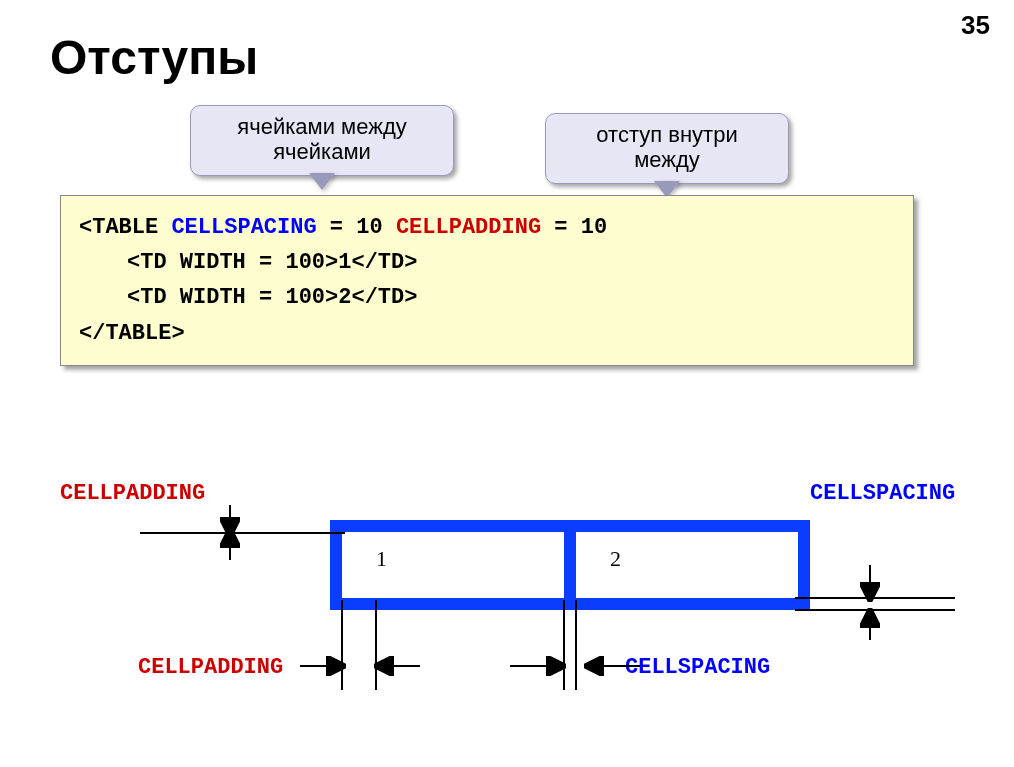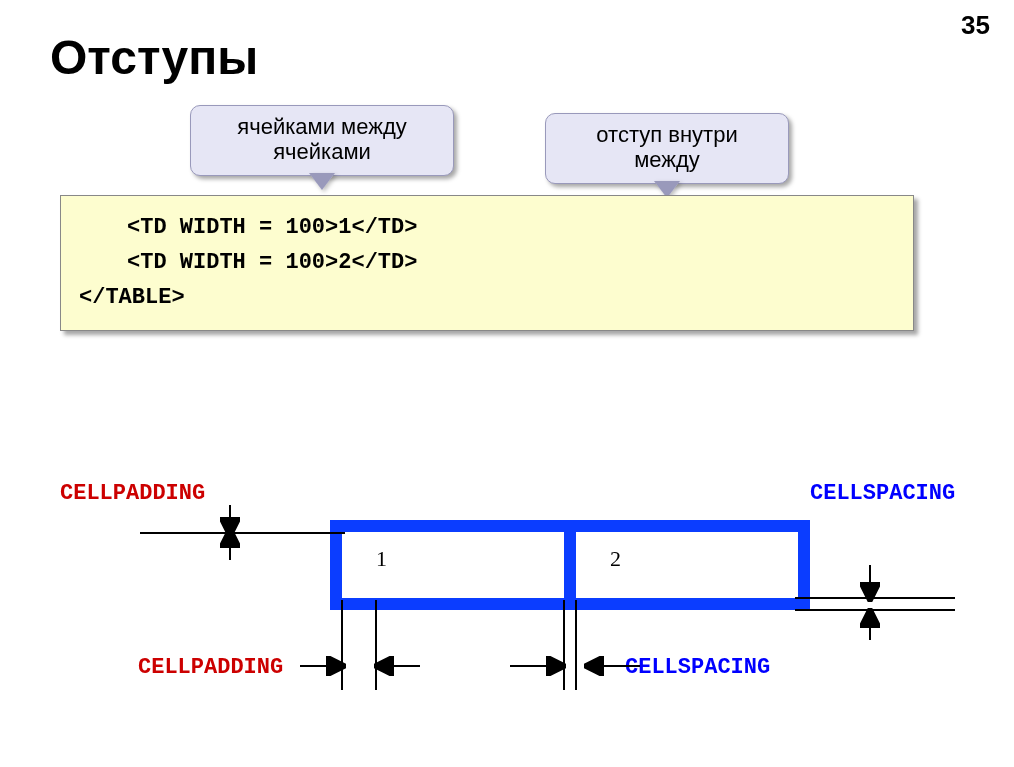--- a/index.html
+++ b/index.html
@@ -145,20 +145,23 @@
     <div class="tail"></div>
   </div>
 
   <div class="callout" style="left:545px; top:105px; width:210px;margin-top:8px;">
     <span>отступ внутри</span><br>
     <span>между</span>
     <div class="tail"></div>
   </div>
 
   <div class="code-box">
+    <span class="l">
+      <span>&lt;TABLE </span><span class="blue">CELLSPACING</span><span> = 10 </span><span class="red">CELLPADDING</span><span> = 10</span>
+    </span>
     <span class="l" style="padding-left:48px;">&lt;TD WIDTH = 100&gt;1&lt;/TD&gt;</span>
     <span class="l" style="padding-left:48px;">&lt;TD WIDTH = 100&gt;2&lt;/TD&gt;</span>
     <span class="l">&lt;/TABLE&gt;</span>
   </div>
 
   <div class="dlabel red" style="left:60px; top:481px;">CELLPADDING</div>
   <div class="dlabel blue" style="left:810px; top:481px;">CELLSPACING</div>
   <div class="dlabel red" style="left:138px; top:655px;">CELLPADDING</div>
   <div class="dlabel blue" style="left:625px; top:655px;">CELLSPACING</div>
 

